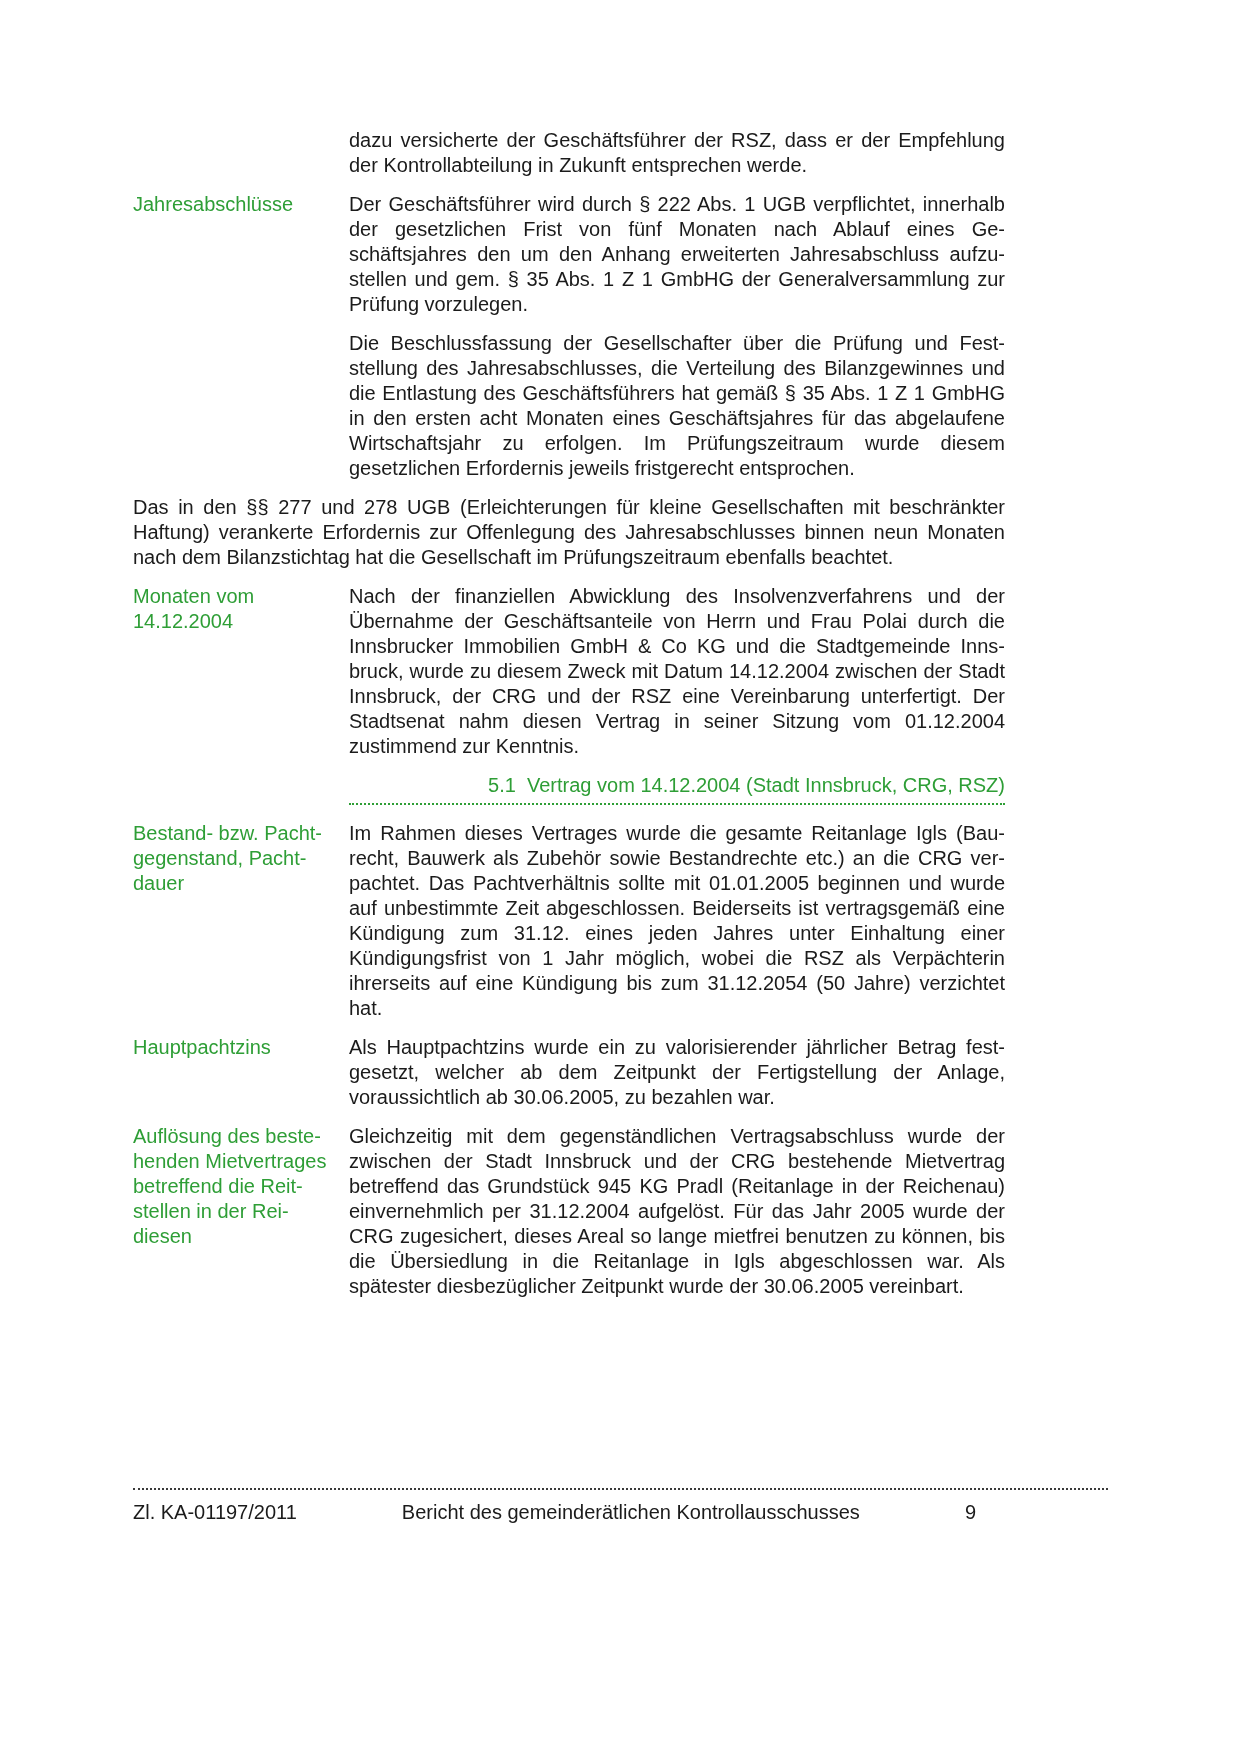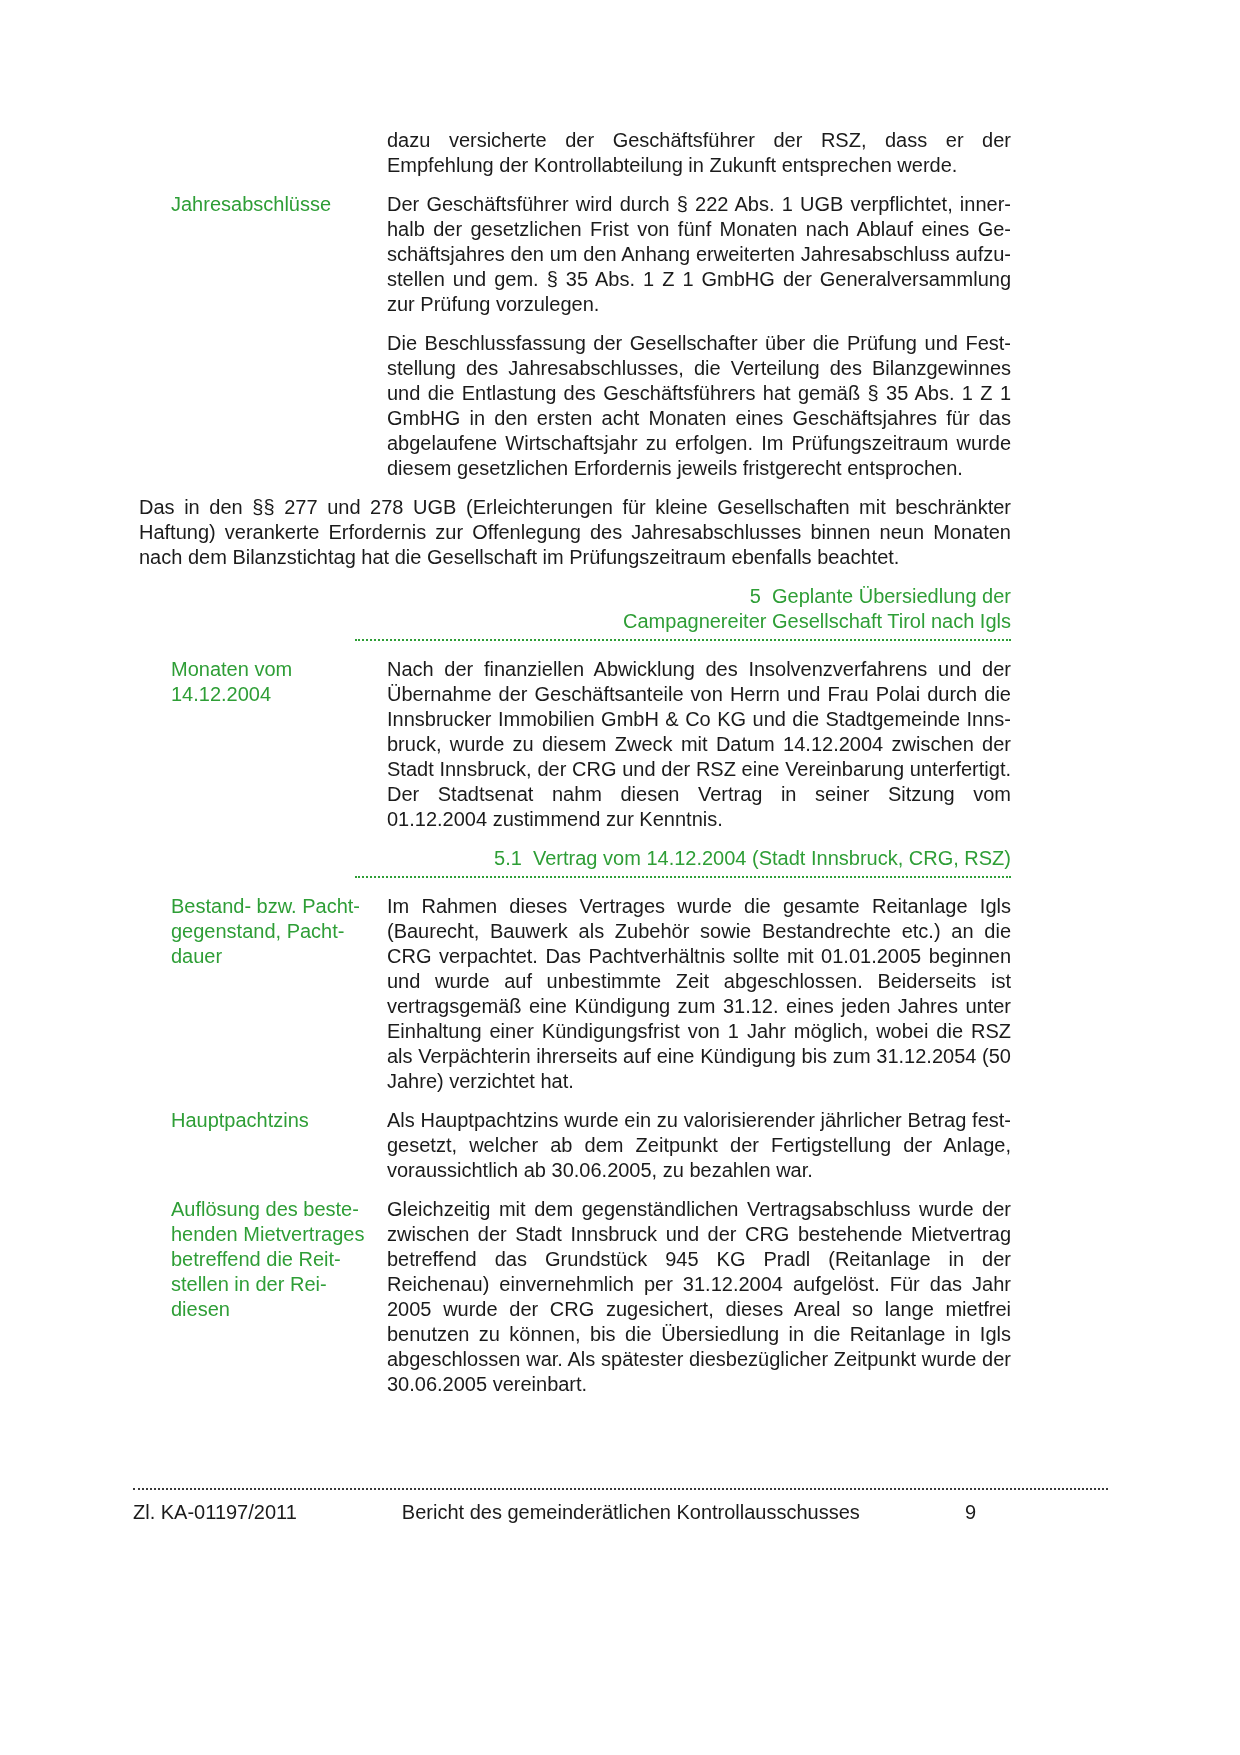--- a/index.html
+++ b/index.html
@@ -13,35 +13,34 @@
     height:1755px;
     background:#ffffff;
     overflow:hidden;
     font-family:"Liberation Sans","DejaVu Sans",sans-serif;
     font-size:20px;
     line-height:25px;
     color:var(--text);
   }
   .content{
     position:absolute;
-    left:139px;
+    left:133px;
     top:128px;
     width:872px;
   }
   .row{
     display:flex;
     margin-bottom:14px;
   }
   .label{
     flex:0 0 216px;
     width:216px;
     box-sizing:border-box;
     padding-right:14px;
     color:var(--accent);
-    margin-left:32px;
   }
   .text{
     flex:1;
     text-align:justify;
   }
   .heading{
     margin-left:216px;
     margin-top:4px;
     margin-bottom:16px;
     text-align:right;
@@ -87,24 +86,20 @@
 
     <div class="row">
       <div class="label"></div>
       <div class="text">Die Beschlussfassung der Gesellschafter über die Prüfung und Fest­stellung des Jahresabschlusses, die Verteilung des Bilanzgewinnes und die Entlastung des Geschäftsführers hat gemäß § 35 Abs. 1 Z 1 GmbHG in den ersten acht Monaten eines Geschäftsjahres für das abgelaufene Wirtschaftsjahr zu erfolgen. Im Prüfungszeitraum wurde diesem gesetzlichen Erfordernis jeweils fristgerecht entsprochen.</div>
     </div>
 
     <div class="row">
       <div class="text">Das in den §§ 277 und 278 UGB (Erleichterungen für kleine Gesell­schaften mit beschränkter Haftung) verankerte Erfordernis zur Offenle­gung des Jahresabschlusses binnen neun Monaten nach dem Bilanz­stichtag hat die Gesellschaft im Prüfungszeitraum ebenfalls beachtet.</div>
     </div>
 
-    <div class="heading">
-      <div>5&nbsp;&nbsp;Geplante Übersiedlung der</div>
-      <div>Campagnereiter Gesellschaft Tirol nach Igls</div>
-    </div>
 
     <div class="row">
       <div class="label">
         <div>Monaten vom</div>
         <div>14.12.2004</div>
       </div>
       <div class="text">Nach der finanziellen Abwicklung des Insolvenzverfahrens und der Übernahme der Geschäftsanteile von Herrn und Frau Polai durch die Innsbrucker Immobilien GmbH &amp; Co KG und die Stadtgemeinde Inns­bruck, wurde zu diesem Zweck mit Datum 14.12.2004 zwischen der Stadt Innsbruck, der CRG und der RSZ eine Vereinbarung unterfertigt. Der Stadtsenat nahm diesen Vertrag in seiner Sitzung vom 01.12.2004 zustimmend zur Kenntnis.</div>
     </div>
 
     <div class="heading">

